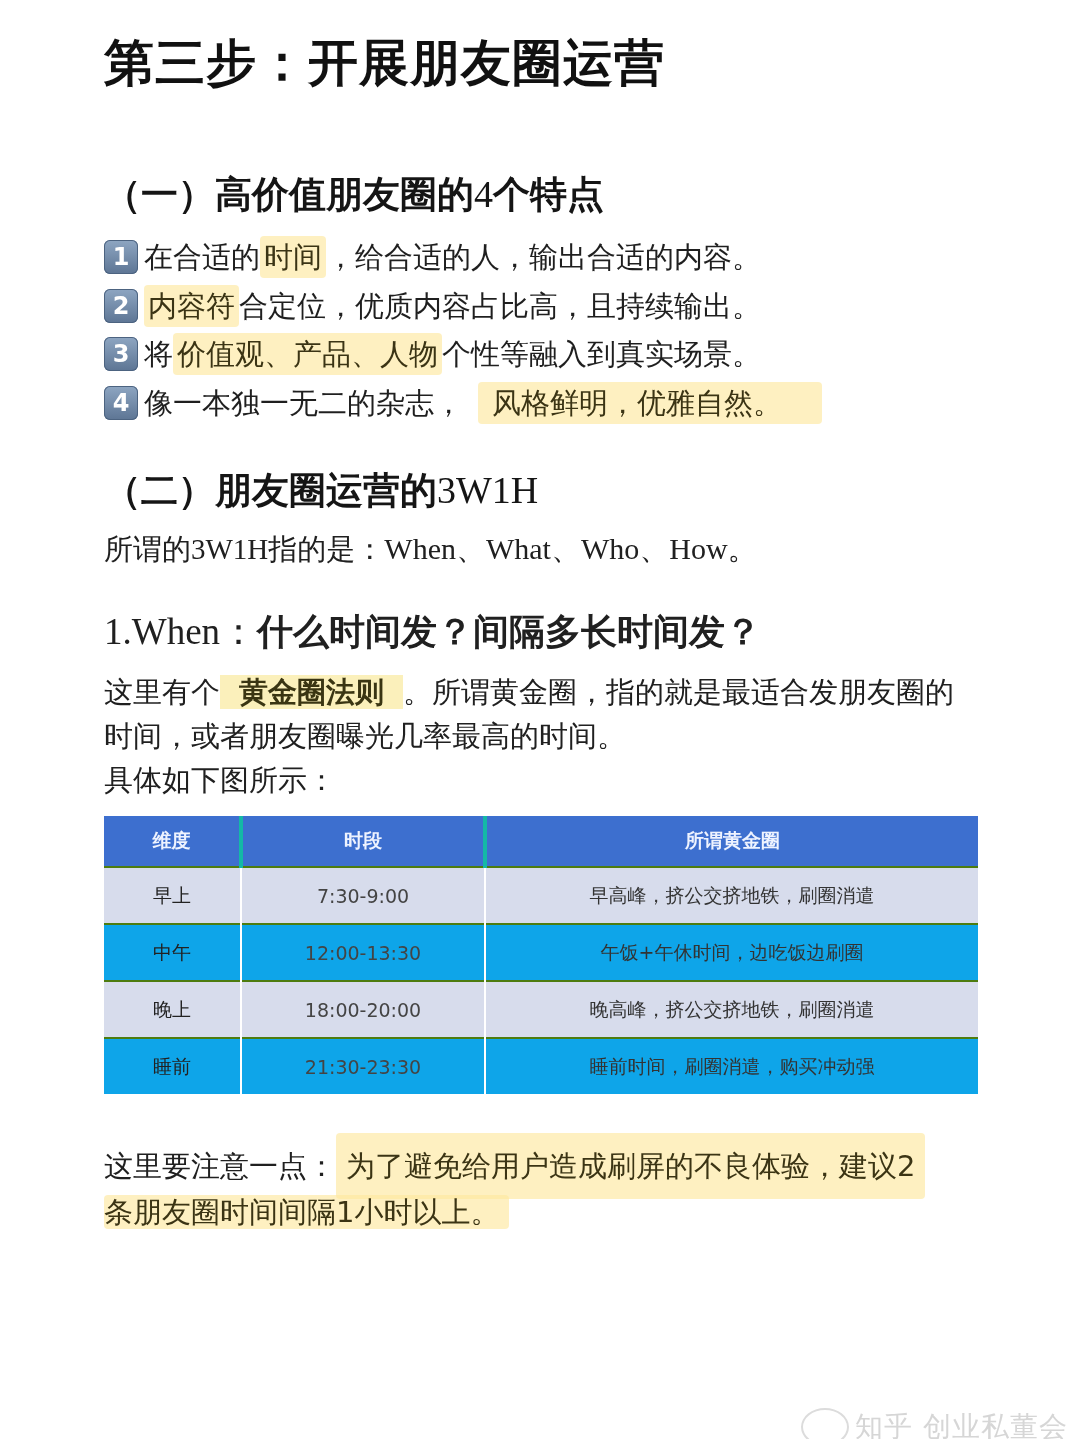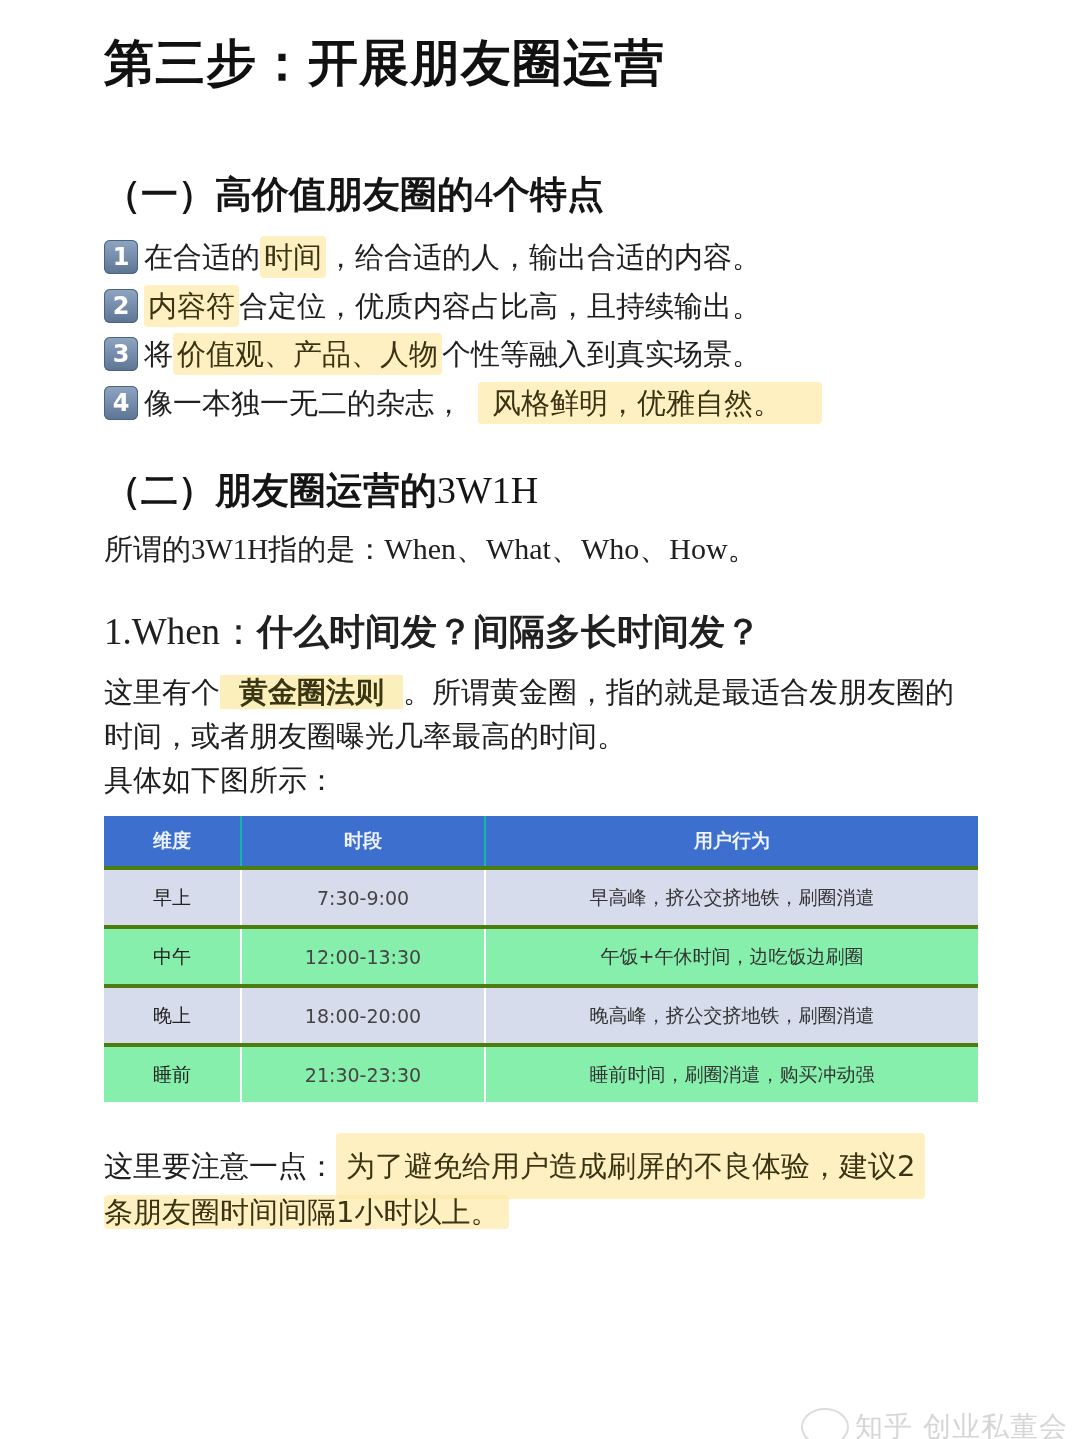--- a/index.html
+++ b/index.html
@@ -36,30 +36,30 @@
   .serif { font-family: "Liberation Serif", "DejaVu Serif", serif; }
   .sub3 { font-size: 37px; }
   .sub3 .q { font-weight: bold; font-family: "DejaVu Sans", sans-serif; font-size: 36px; }
 
   table.tbl {
     position: absolute; left: 104px; top: 816px; width: 874px;
     border-collapse: collapse; font-size: 19px; color: #333;
   }
   table.tbl th {
     background: #3d6fcf; color: #eef3ff; font-weight: bold; height: 48px;
-    border-right: 2px solid #14b8a6; font-size: 19px;
+    border-right: 4px solid #14b8a6; font-size: 19px;
   }
   table.tbl th:last-child { border-right: none; }
   table.tbl td {
     height: 53px; text-align: center; border-right: 2px solid #ffffff;
-    border-top: 4px solid #4d7c0f;
+    border-top: 2px solid #4d7c0f;
   }
   table.tbl td:last-child { border-right: none; }
   table.tbl tr.odd td { background: #d7dcec; }
-  table.tbl tr.even td { background: #86efac; }
+  table.tbl tr.even td { background: #0ea5e9; }
   table.tbl td.c1 { width: 134px; color: #222; }
   table.tbl td.c2 { width: 240px; color: #444; }
 
   .watermark {
     right: 12px; top: 1372px; font-size: 28px; color: #d6d6d6; letter-spacing: 1px;
     display: flex; align-items: center; gap: 6px; margin-top: 36px;
   }
   .wm-icon {
     width: 44px; height: 34px; border: 2px solid #dcdcdc; border-radius: 50%;
   }
@@ -112,21 +112,21 @@
   <span>这里有个</span><span class="hl-bold">黄金圈法则</span><span>。所谓黄金圈，指的就是最适合发朋友圈的</span>
 </div>
 <div class="abs para" style="top:714px;">时间，或者朋友圈曝光几率最高的时间。</div>
 <div class="abs para" style="top:758px;">具体如下图所示：</div>
 
 <table class="tbl">
   <thead>
     <tr>
       <th>维度</th>
       <th>时段</th>
-      <th>用户行为</th>
+      <th>所谓黄金圈</th>
     </tr>
   </thead>
   <tbody>
     <tr class="odd">
       <td class="c1">早上</td>
       <td class="c2">7:30-9:00</td>
       <td>早高峰，挤公交挤地铁，刷圈消遣</td>
     </tr>
     <tr class="even">
       <td class="c1">中午</td>

